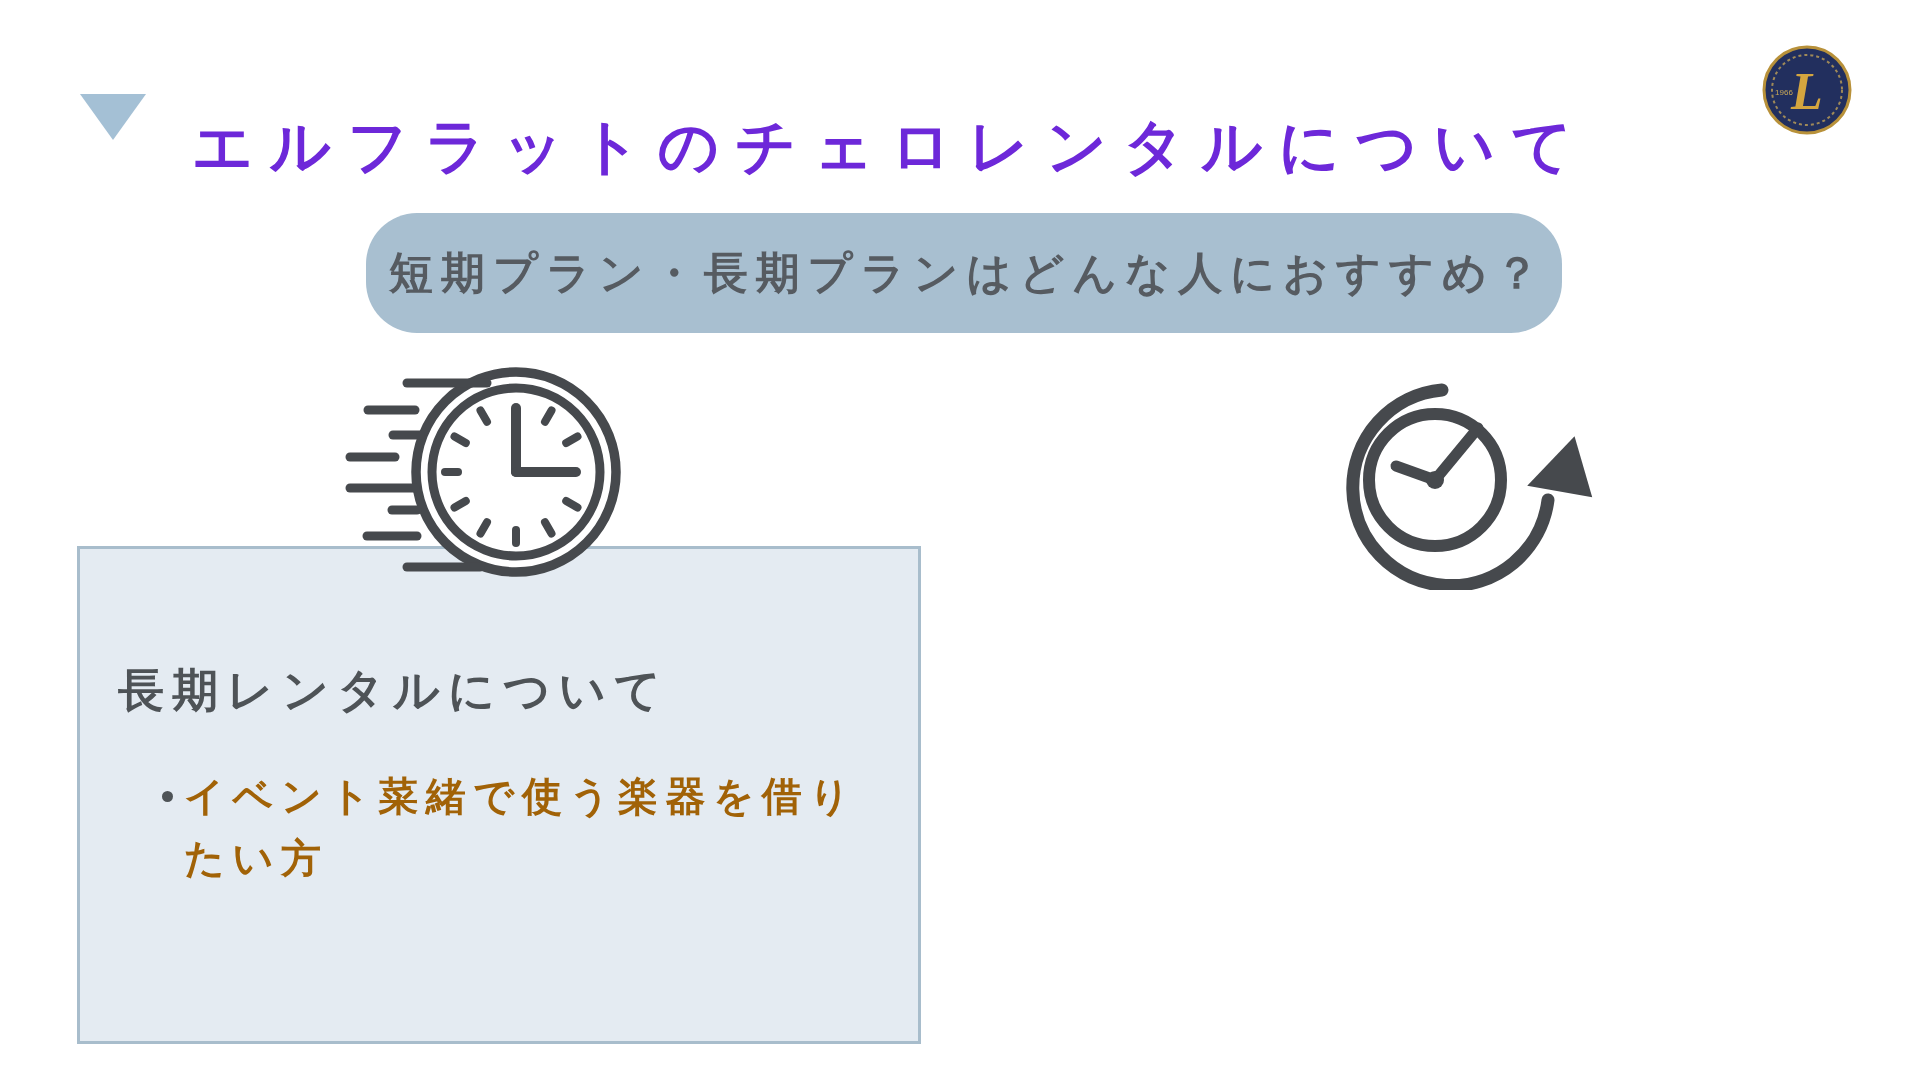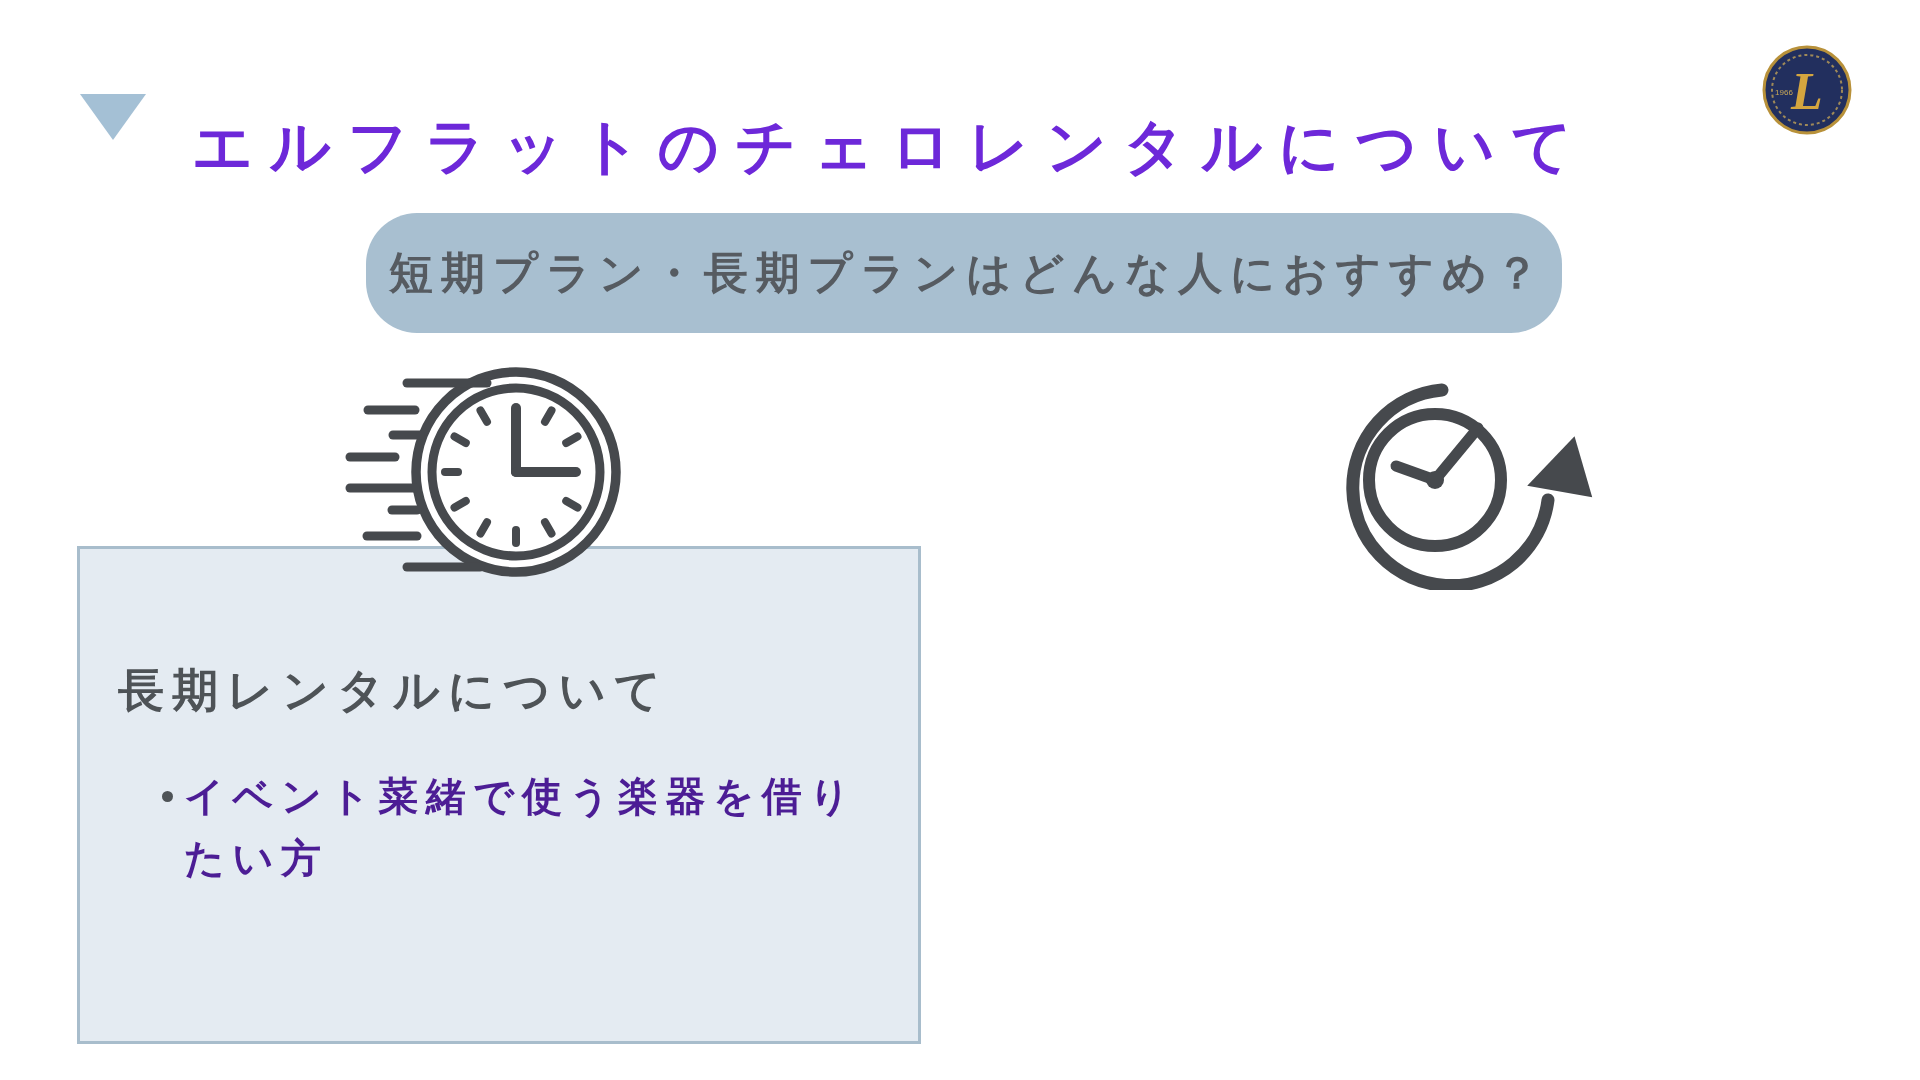--- a/index.html
+++ b/index.html
@@ -28,21 +28,21 @@
 
   .card h2{margin:0;font-size:46px;line-height:54px;font-weight:700;
        color:#4e5357;letter-spacing:0.18em;}
   .card-short h2{padding:114px 0 0 38px;}
   .card-long h2{padding:114px 0 0 94px;}
 
   .card ul{list-style:none;margin:48px 0 0 0;}
   .card-short ul{padding:0 40px 0 82px;}
   .card-long ul{padding:0 6px 0 100px;}
   .card li{position:relative;font-size:40px;line-height:62px;font-weight:700;
-       color:#4c1d95;letter-spacing:0.19em;}
+       color:#a16207;letter-spacing:0.19em;}
   .card-short li{padding-left:22px;}
   .card-long li{padding-left:48px;}
   .card li::before{content:"";position:absolute;left:0;top:26px;width:11px;height:11px;
        border-radius:50%;background:#4e5357;}
 
   
   .icon-abs{position:absolute;z-index:2;}
   .speed-clock{left:340px;top:360px;}
   .refresh-clock{left:1330px;top:378px;}
 </style>

